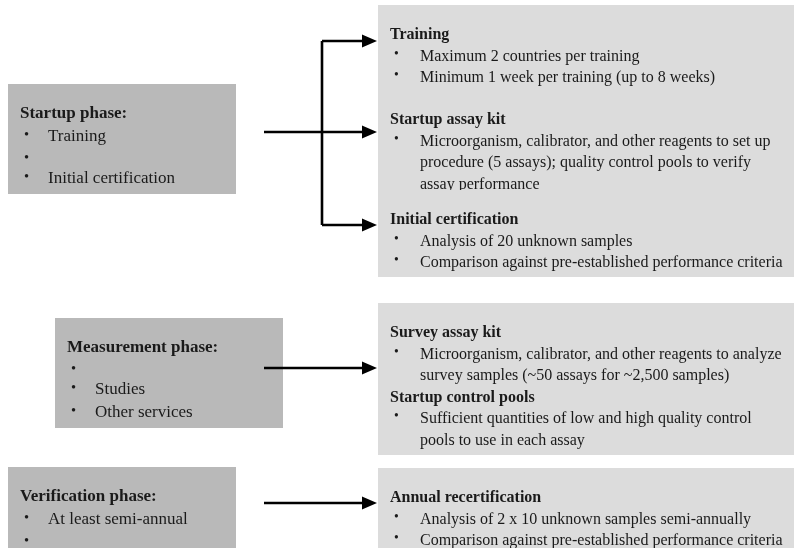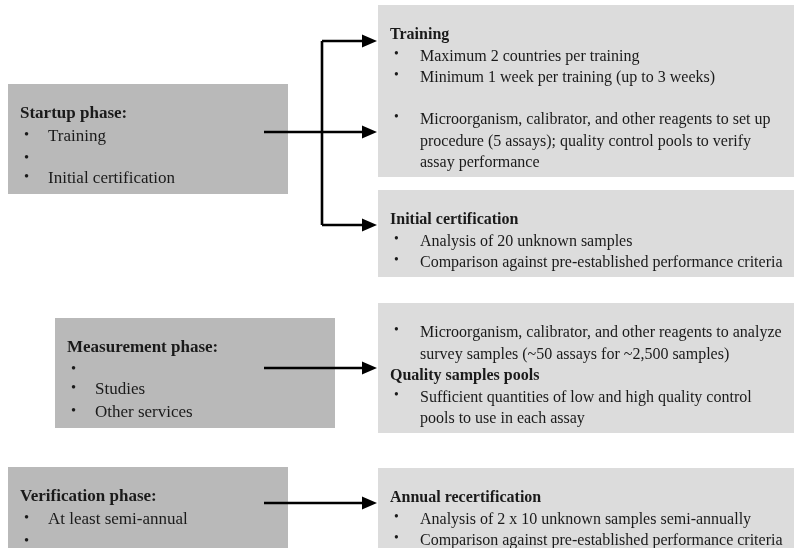--- a/index.html
+++ b/index.html
@@ -19,21 +19,21 @@
     color: var(--text-color);
     overflow: hidden;
   }
   .box {
     position: absolute;
     padding: 18px 8px 4px 12px;
     line-height: 1.35;
   }
   .left-box {
     left: 8px;
-    width: 280px;
+    width: 228px;
     background: var(--left-bg);
     font-size: 17px;
   }
   .right-box {
     left: 378px;
     width: 416px;
     background: var(--right-bg);
     font-size: 16px;
   }
   .box-title { font-weight: bold; }
@@ -106,49 +106,51 @@
   </div>
 
   <div class="box right-box" style="top:5px; min-height:68px;">
     <div class="box-title">Training</div>
     <div class="bullet">
       <span class="marker">•</span>
       <span class="bullet-text">Maximum 2 countries per training</span>
     </div>
     <div class="bullet">
       <span class="marker">•</span>
-      <span class="bullet-text">Minimum 1 week per training (up to 3 weeks)</span>
+      <span class="bullet-text">Minimum 1 week per training (up to 8 weeks)</span>
     </div>
   </div>
 
   <div class="box right-box" style="top:90px; min-height:85px;">
+    <div class="box-title">Startup assay kit</div>
     <div class="bullet">
       <span class="marker">•</span>
       <span class="bullet-text">Microorganism, calibrator, and other reagents to set up procedure (5 assays); quality control pools to verify assay performance</span>
     </div>
   </div>
 
   <div class="box right-box" style="top:190px; min-height:70px;">
     <div class="box-title">Initial certification</div>
     <div class="bullet">
       <span class="marker">•</span>
       <span class="bullet-text">Analysis of 20 unknown samples</span>
     </div>
     <div class="bullet">
       <span class="marker">•</span>
       <span class="bullet-text">Comparison against pre-established performance criteria</span>
     </div>
   </div>
 
   <div class="box right-box" style="top:303px; min-height:129px;">
+    <div class="box-title">Survey assay kit</div>
     <div class="bullet">
       <span class="marker">•</span>
       <span class="bullet-text">Microorganism, calibrator, and other reagents to analyze survey samples (~50 assays for ~2,500 samples)</span>
     </div>
-    <div class="box-title">Quality samples pools</div>
+    <div class="box-title">Startup control pools</div>
     <div class="bullet">
       <span class="marker">•</span>
       <span class="bullet-text">Sufficient quantities of low and high quality control pools to use in each assay</span>
     </div>
   </div>
 
   <div class="box right-box" style="top:468px; min-height:70px;">
     <div class="box-title">Annual recertification</div>
     <div class="bullet">
       <span class="marker">•</span>

